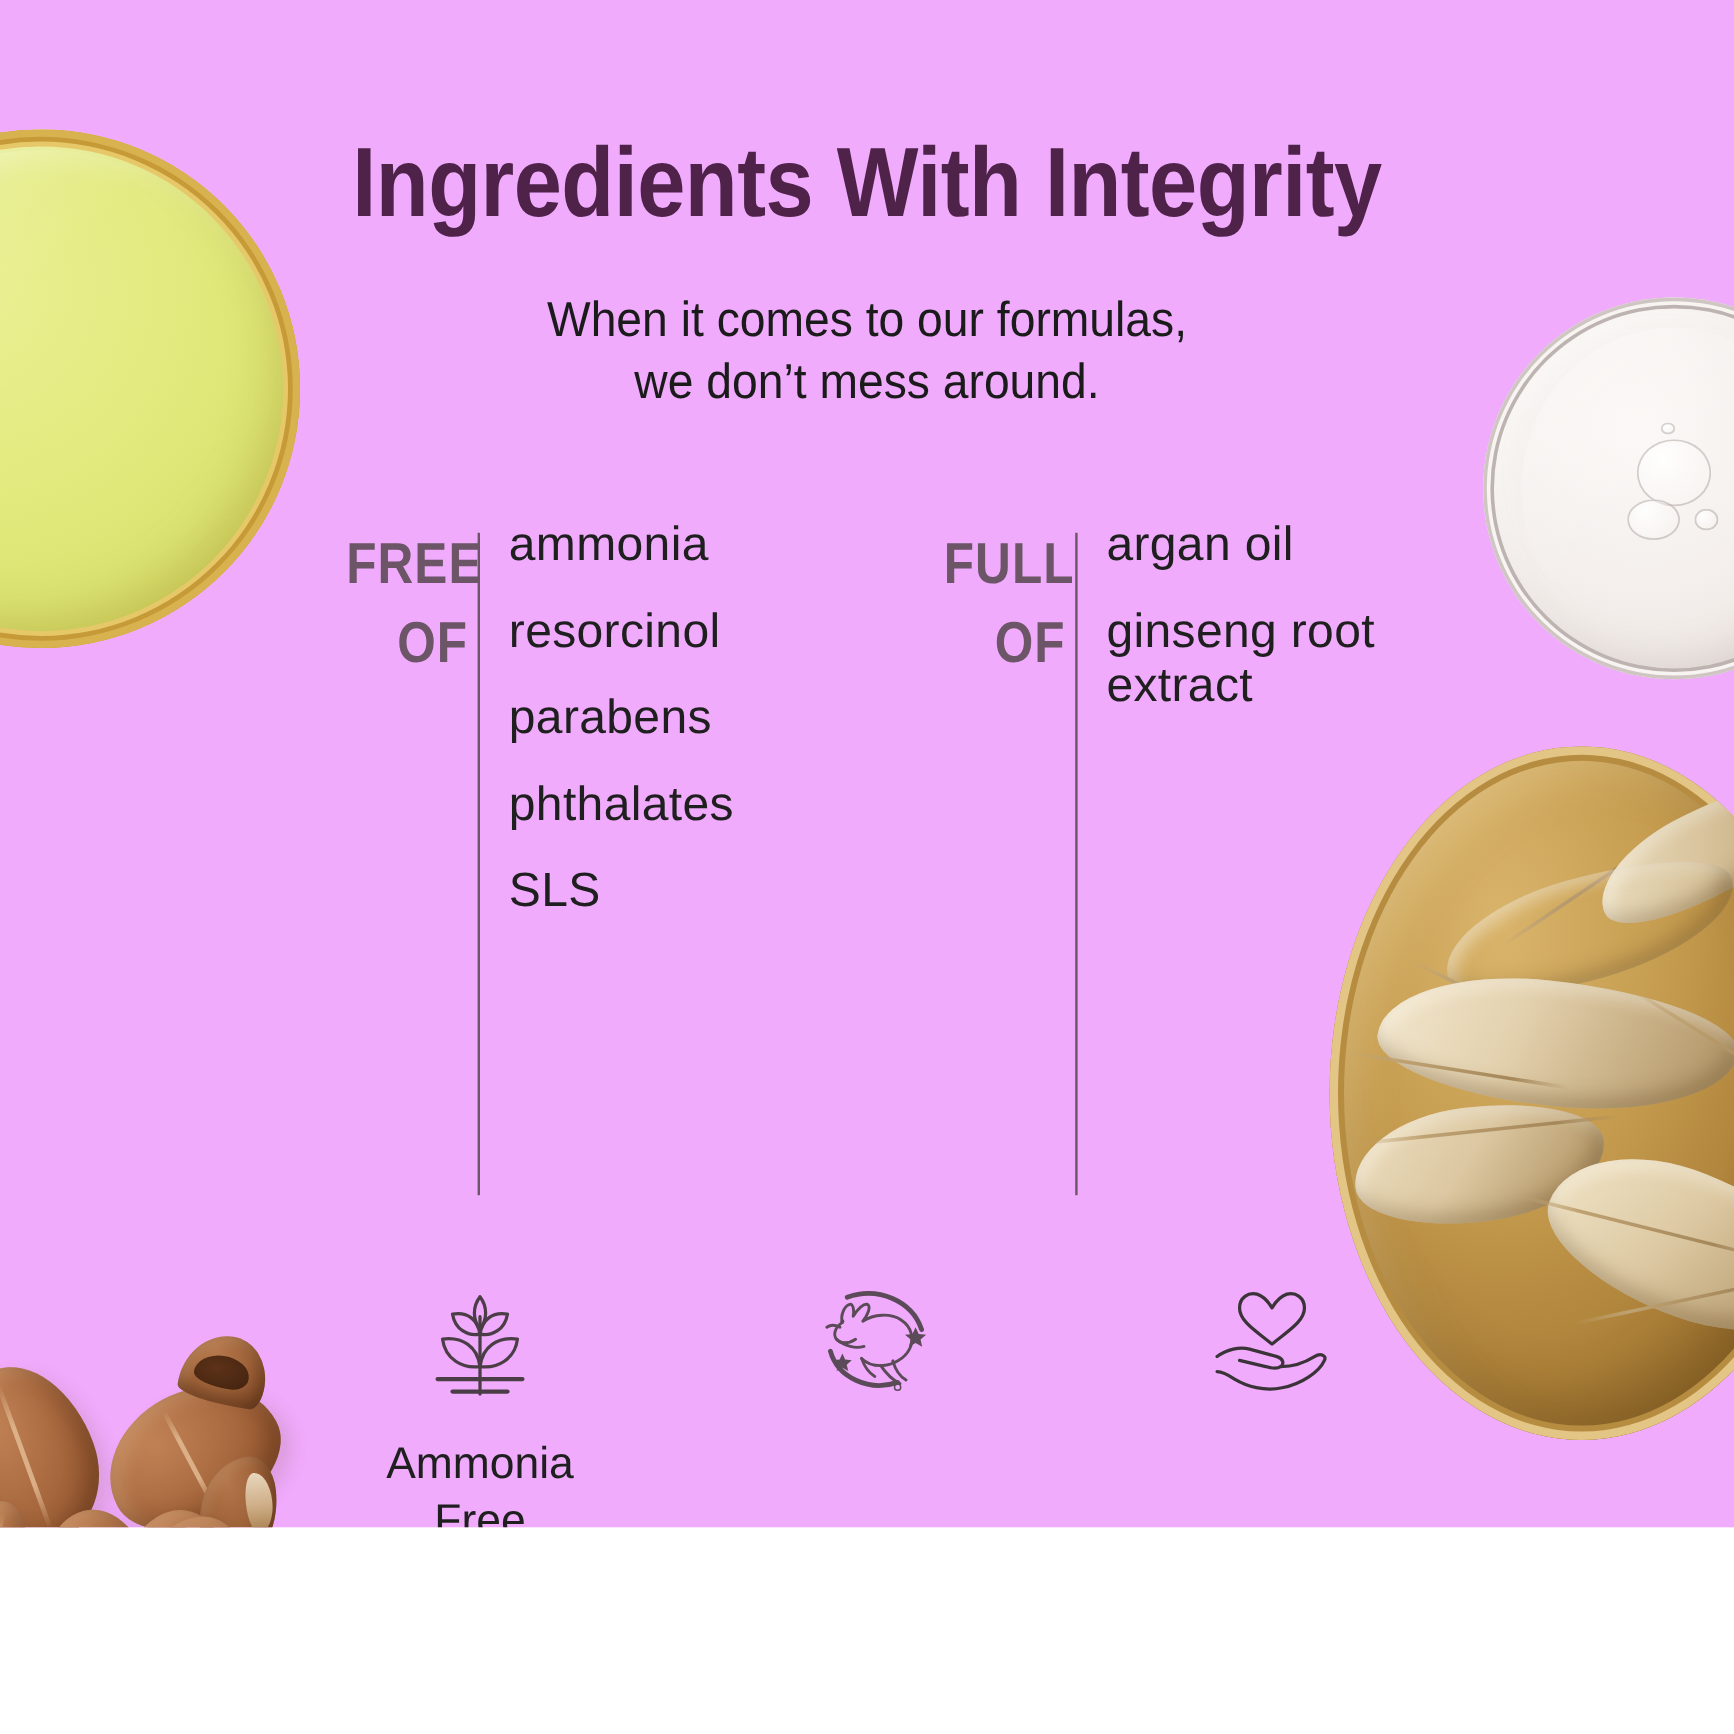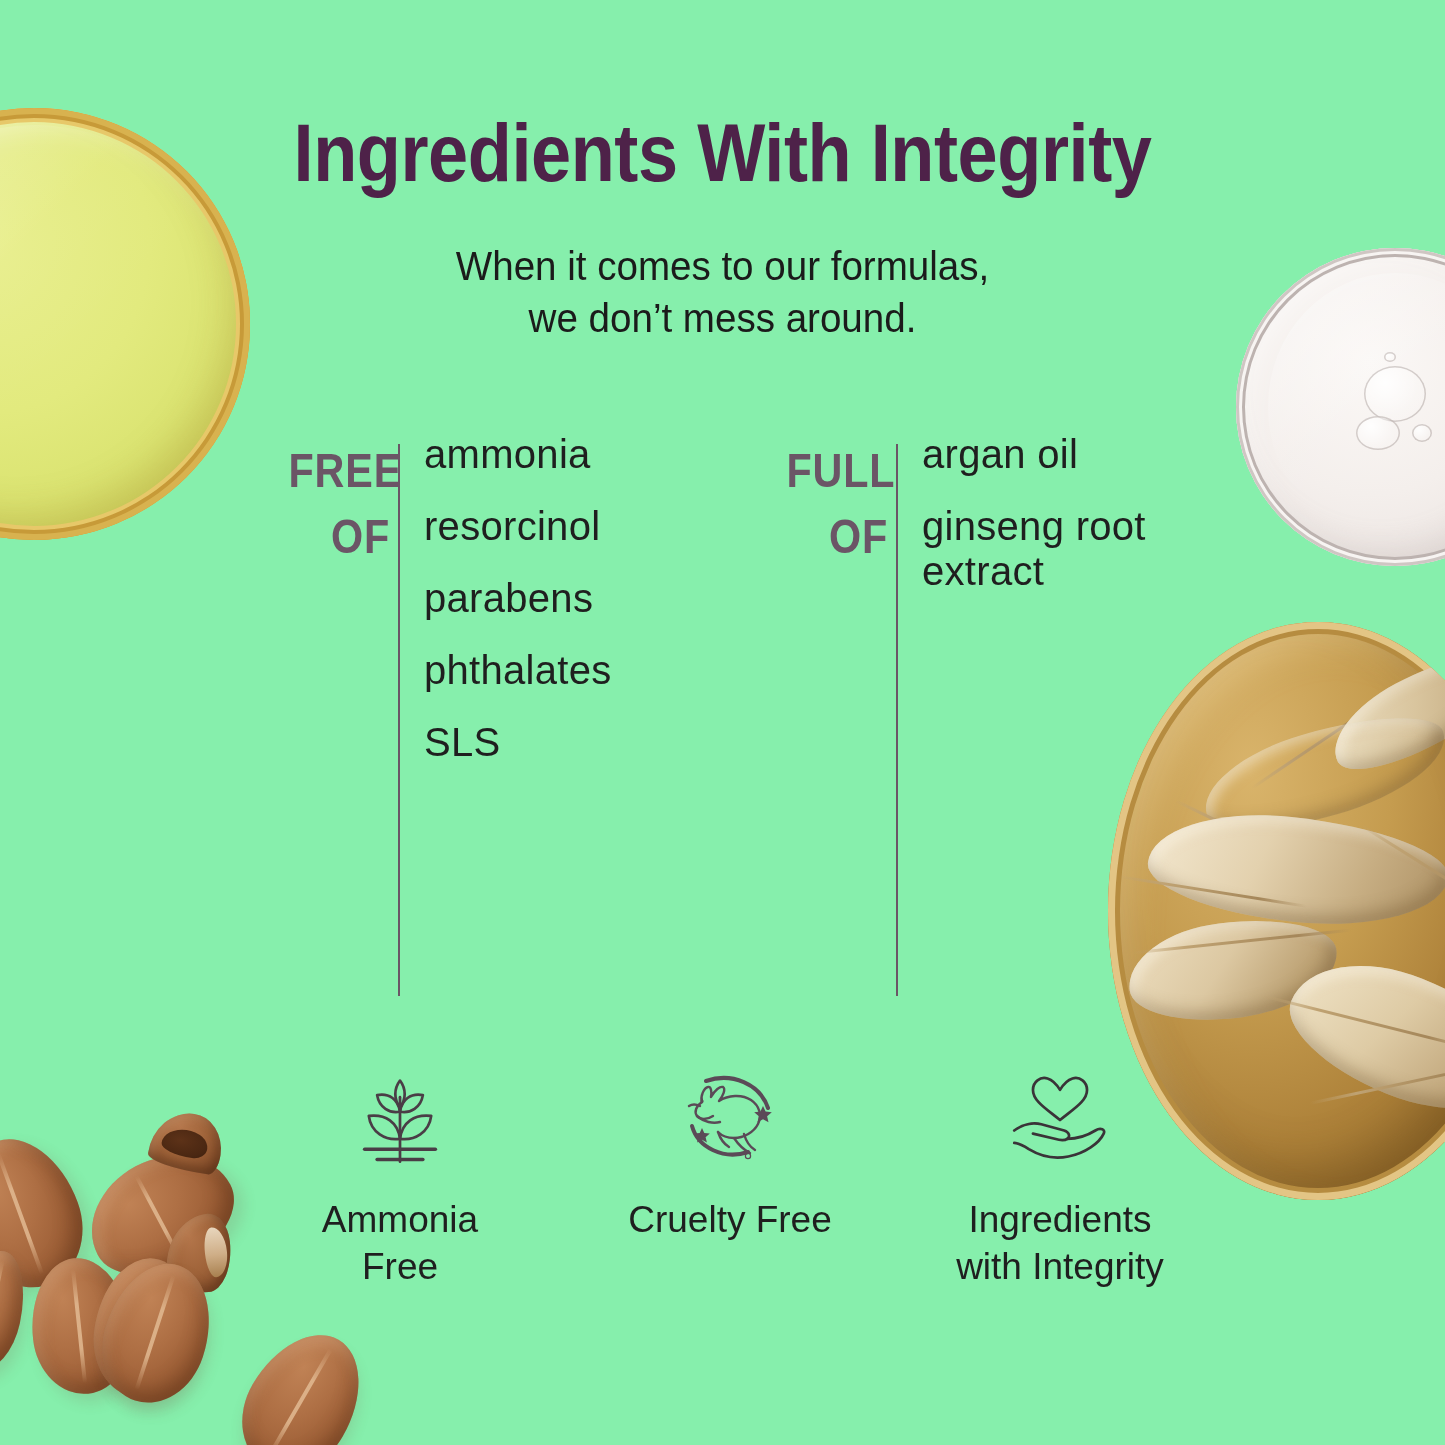--- a/index.html
+++ b/index.html
@@ -6,22 +6,22 @@
     margin: 0;
     padding: 0;
     background: #ffffff;
   }
   body {
     font-family: "Liberation Sans", sans-serif;
   }
   #page {
     position: relative;
     width: 1445px;
-    height: 1445px;
-    background: #86efac;
+    height: 1273px;
+    background: #f0abfc;
     overflow: hidden;
   }
 
   
   .photo { position: absolute; }
 
   
   #oil-dish {
     left: -182px;
     top: 108px;
@@ -404,32 +404,29 @@
           <path d="M17 48 C24 54 33 56 40 54"></path>
           <path d="M54 70 C58 76 64 82 70 85"></path>
           <path d="M64 66 C66 73 70 79 75 82"></path>
           <path d="M38 64 C40 70 44 76 49 79"></path>
           <circle cx="22" cy="33" r="1.6" fill="#5b4a57" stroke="none"></circle>
           <path d="M83 38 l2.6 5.6 6.2 .6 -4.7 4.1 1.4 6 -5.5 -3.1 -5.5 3.1 1.4 -6 -4.7 -4.1 6.2 -.6 Z" fill="#5b4a57" stroke="none"></path>
           <path d="M22 60 l2.3 5 5.5 .5 -4.2 3.7 1.3 5.4 -4.9 -2.8 -4.9 2.8 1.3 -5.4 -4.2 -3.7 5.5 -.5 Z" fill="#5b4a57" stroke="none"></path>
           <circle cx="68" cy="88" r="2.6" stroke-width="1.2"></circle>
         </svg>
       </div>
-      <div class="badge-label">Cruelty Free</div>
     </div>
 
     <div class="badge">
       <div class="badge-icon">
         <svg viewBox="0 0 100 100" width="104" height="104" fill="none" stroke="#3a3338" stroke-width="2.6" stroke-linecap="round" stroke-linejoin="round">
           <path d="M50 52 C38 42 24 34 24 23 C24 15 31 10 38 12 C43 13.5 47 18 50 23
                    C53 18 57 13.5 62 12 C69 10 76 15 76 23 C76 34 62 42 50 52 Z"></path>
           <path d="M6 62 C14 56 24 54 32 56 L54 62 C59 63.5 60 68 57 70 C55 71.5 50 71.5 45 70 L24 65"></path>
           <path d="M57 70 C66 70 76 67 84 62 C89 59 94 61 92 65 C88 74 74 84 58 87
                    C44 90 30 86 20 80 C14 76 10 74 6 74"></path>
         </svg>
       </div>
-      <div class="badge-label">Ingredients
-with Integrity</div>
     </div>
 
   </div>
 
 </div>
 
 </body></html>

